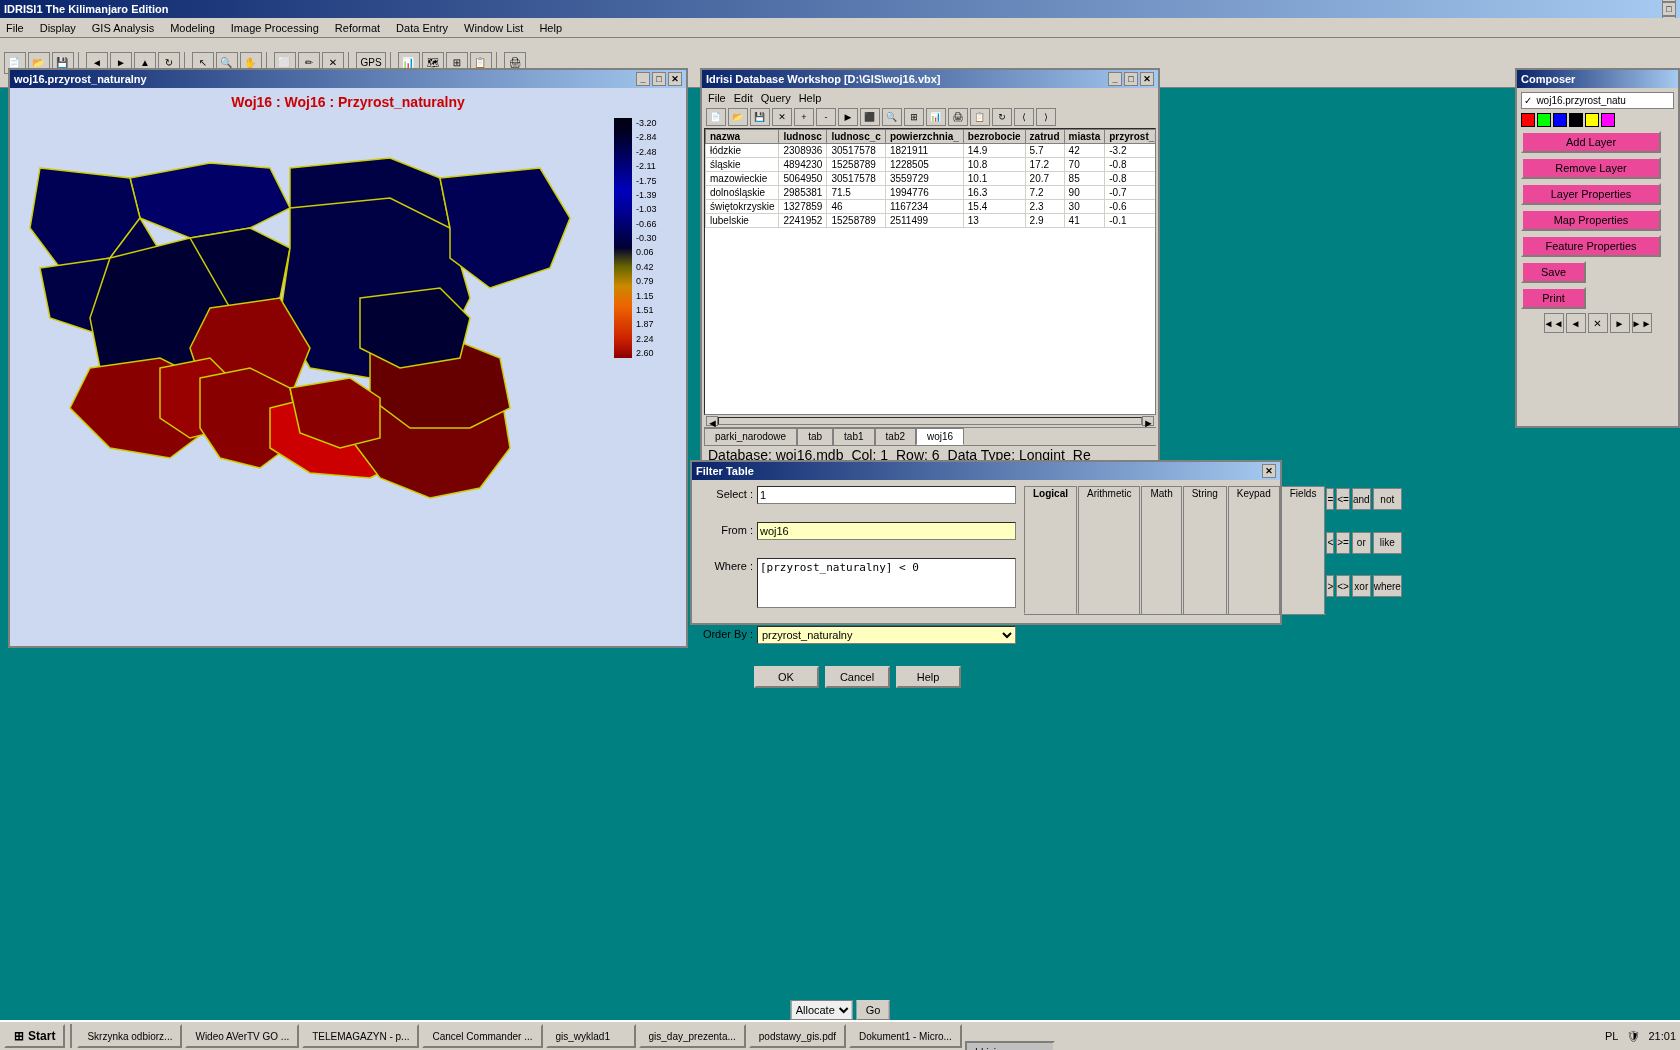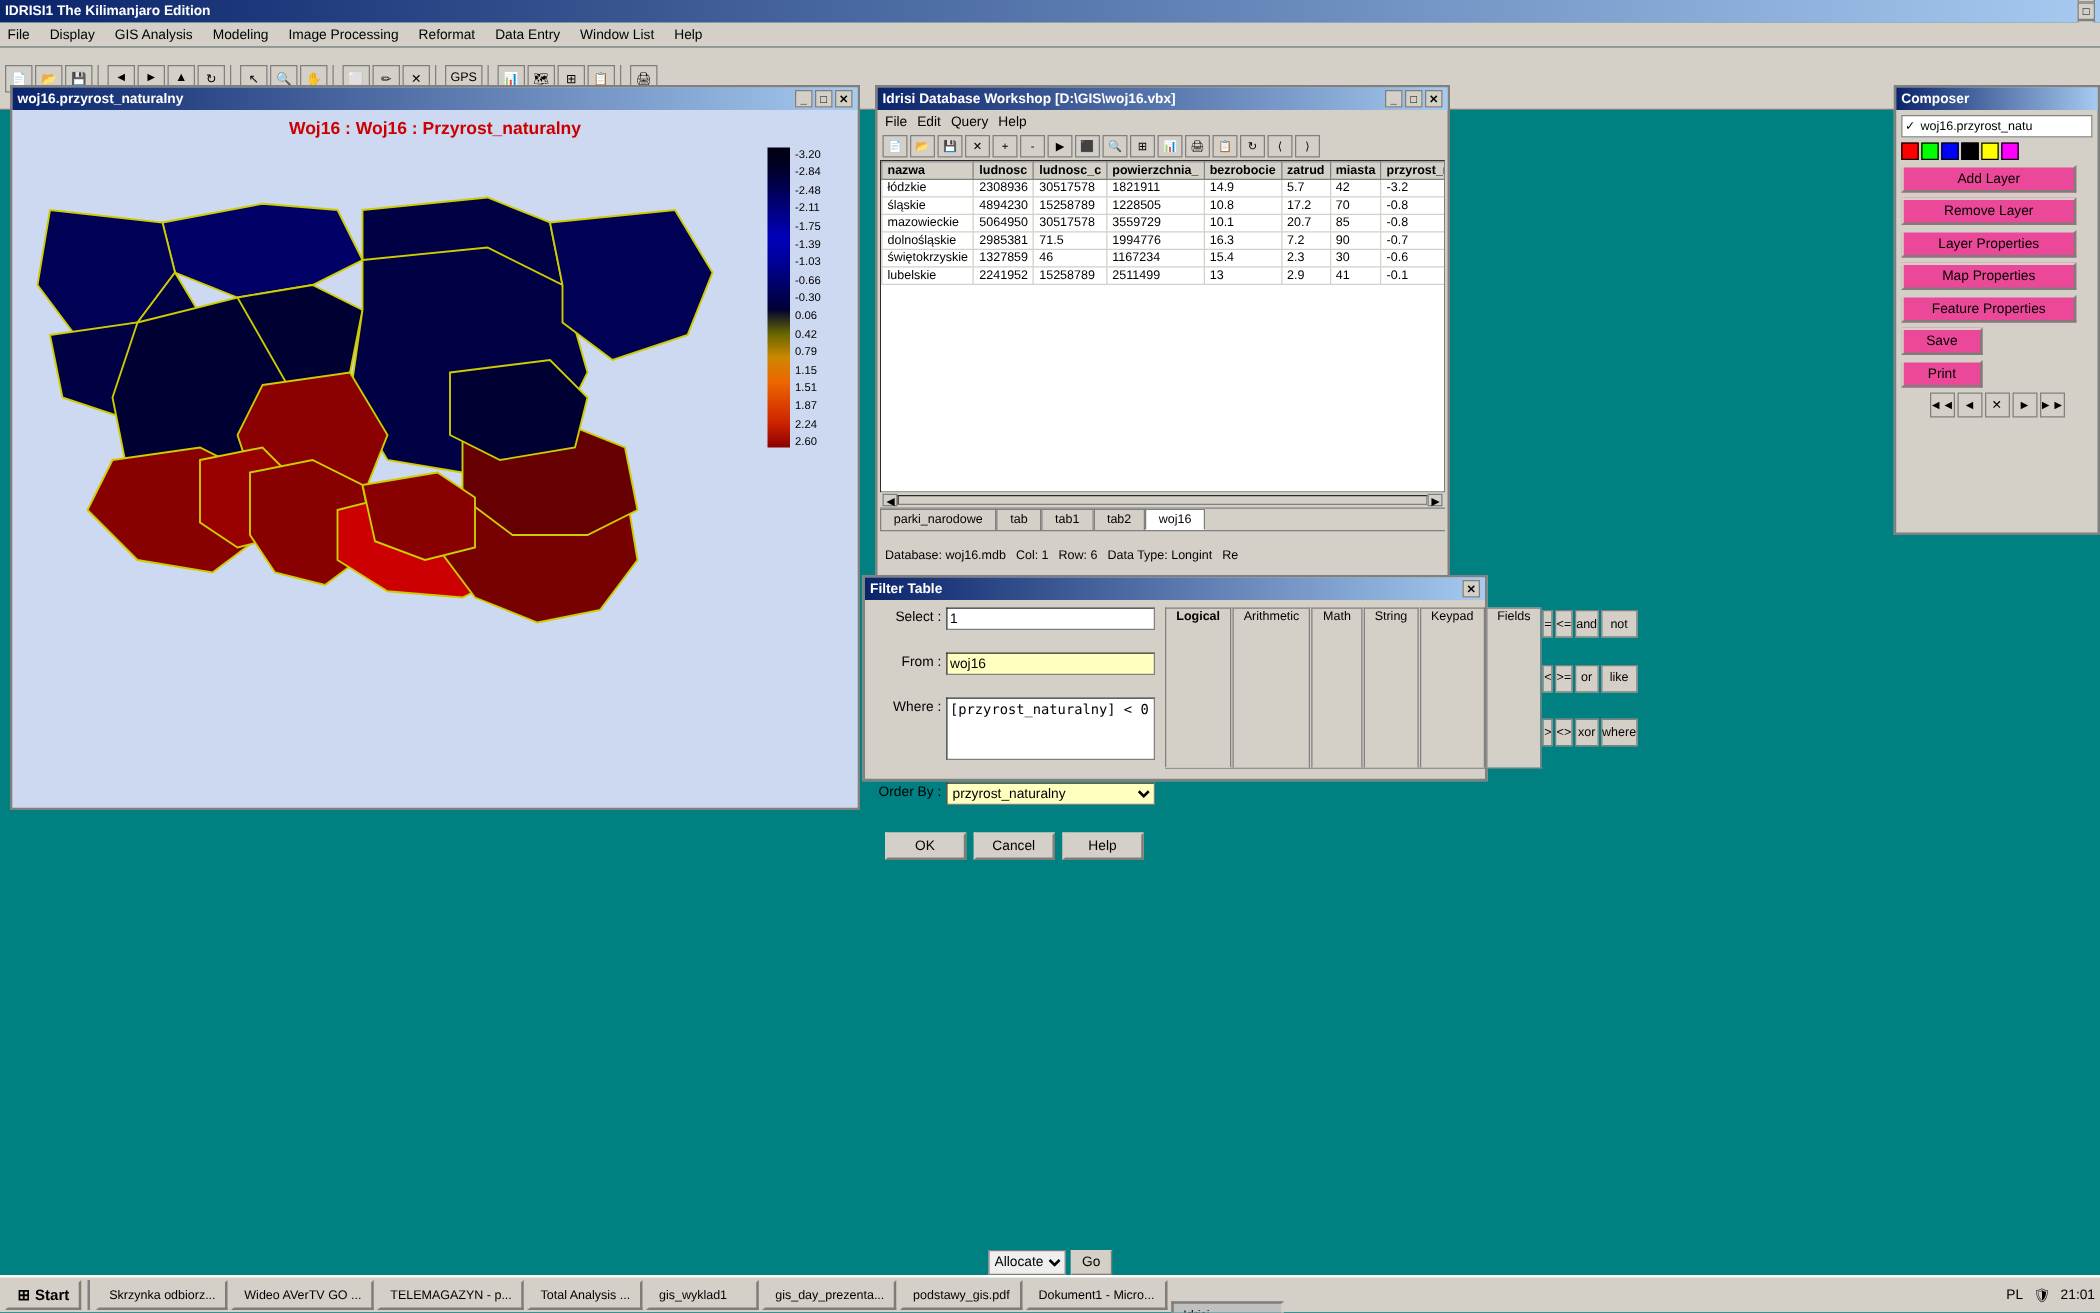--- a/index.html
+++ b/index.html
@@ -232,32 +232,32 @@
       font-size: 10px;
       border-bottom: none;
     }
     .db-tab.active {
       background: #fff;
       border-bottom: 1px solid #fff;
     }
     #db-statusbar {
       display: flex;
       gap: 8px;
-      padding: 14px 4px;
+      padding: 1px 4px;
       background: #d4d0c8;
       border-top: 1px solid #808080;
-      font-size: 10px;
+      font-size: 14px;
     }
 
     
     #filter-dialog {
       position: absolute;
       top: 460px;
       left: 690px;
-      width: 500px;
+      width: 592px;
       height: 165px;
       background: #d4d0c8;
       border: 2px solid #808080;
       z-index: 20;
     }
     #filter-content {
       padding: 6px;
       display: flex;
       gap: 8px;
       height: calc(100% - 18px);
@@ -938,21 +938,21 @@
   <div class="taskbar-item">
     <span>Skrzynka odbiorz...</span>
   </div>
   <div class="taskbar-item">
     <span>Wideo AVerTV GO ...</span>
   </div>
   <div class="taskbar-item">
     <span>TELEMAGAZYN - p...</span>
   </div>
   <div class="taskbar-item">
-    <span>Total Analysis ...</span>
+    <span>Cancel Commander ...</span>
   </div>
   <div class="taskbar-item">
     <span>gis_wyklad1</span>
   </div>
   <div class="taskbar-item">
     <span>gis_day_prezenta...</span>
   </div>
   <div class="taskbar-item">
     <span>podstawy_gis.pdf</span>
   </div>

